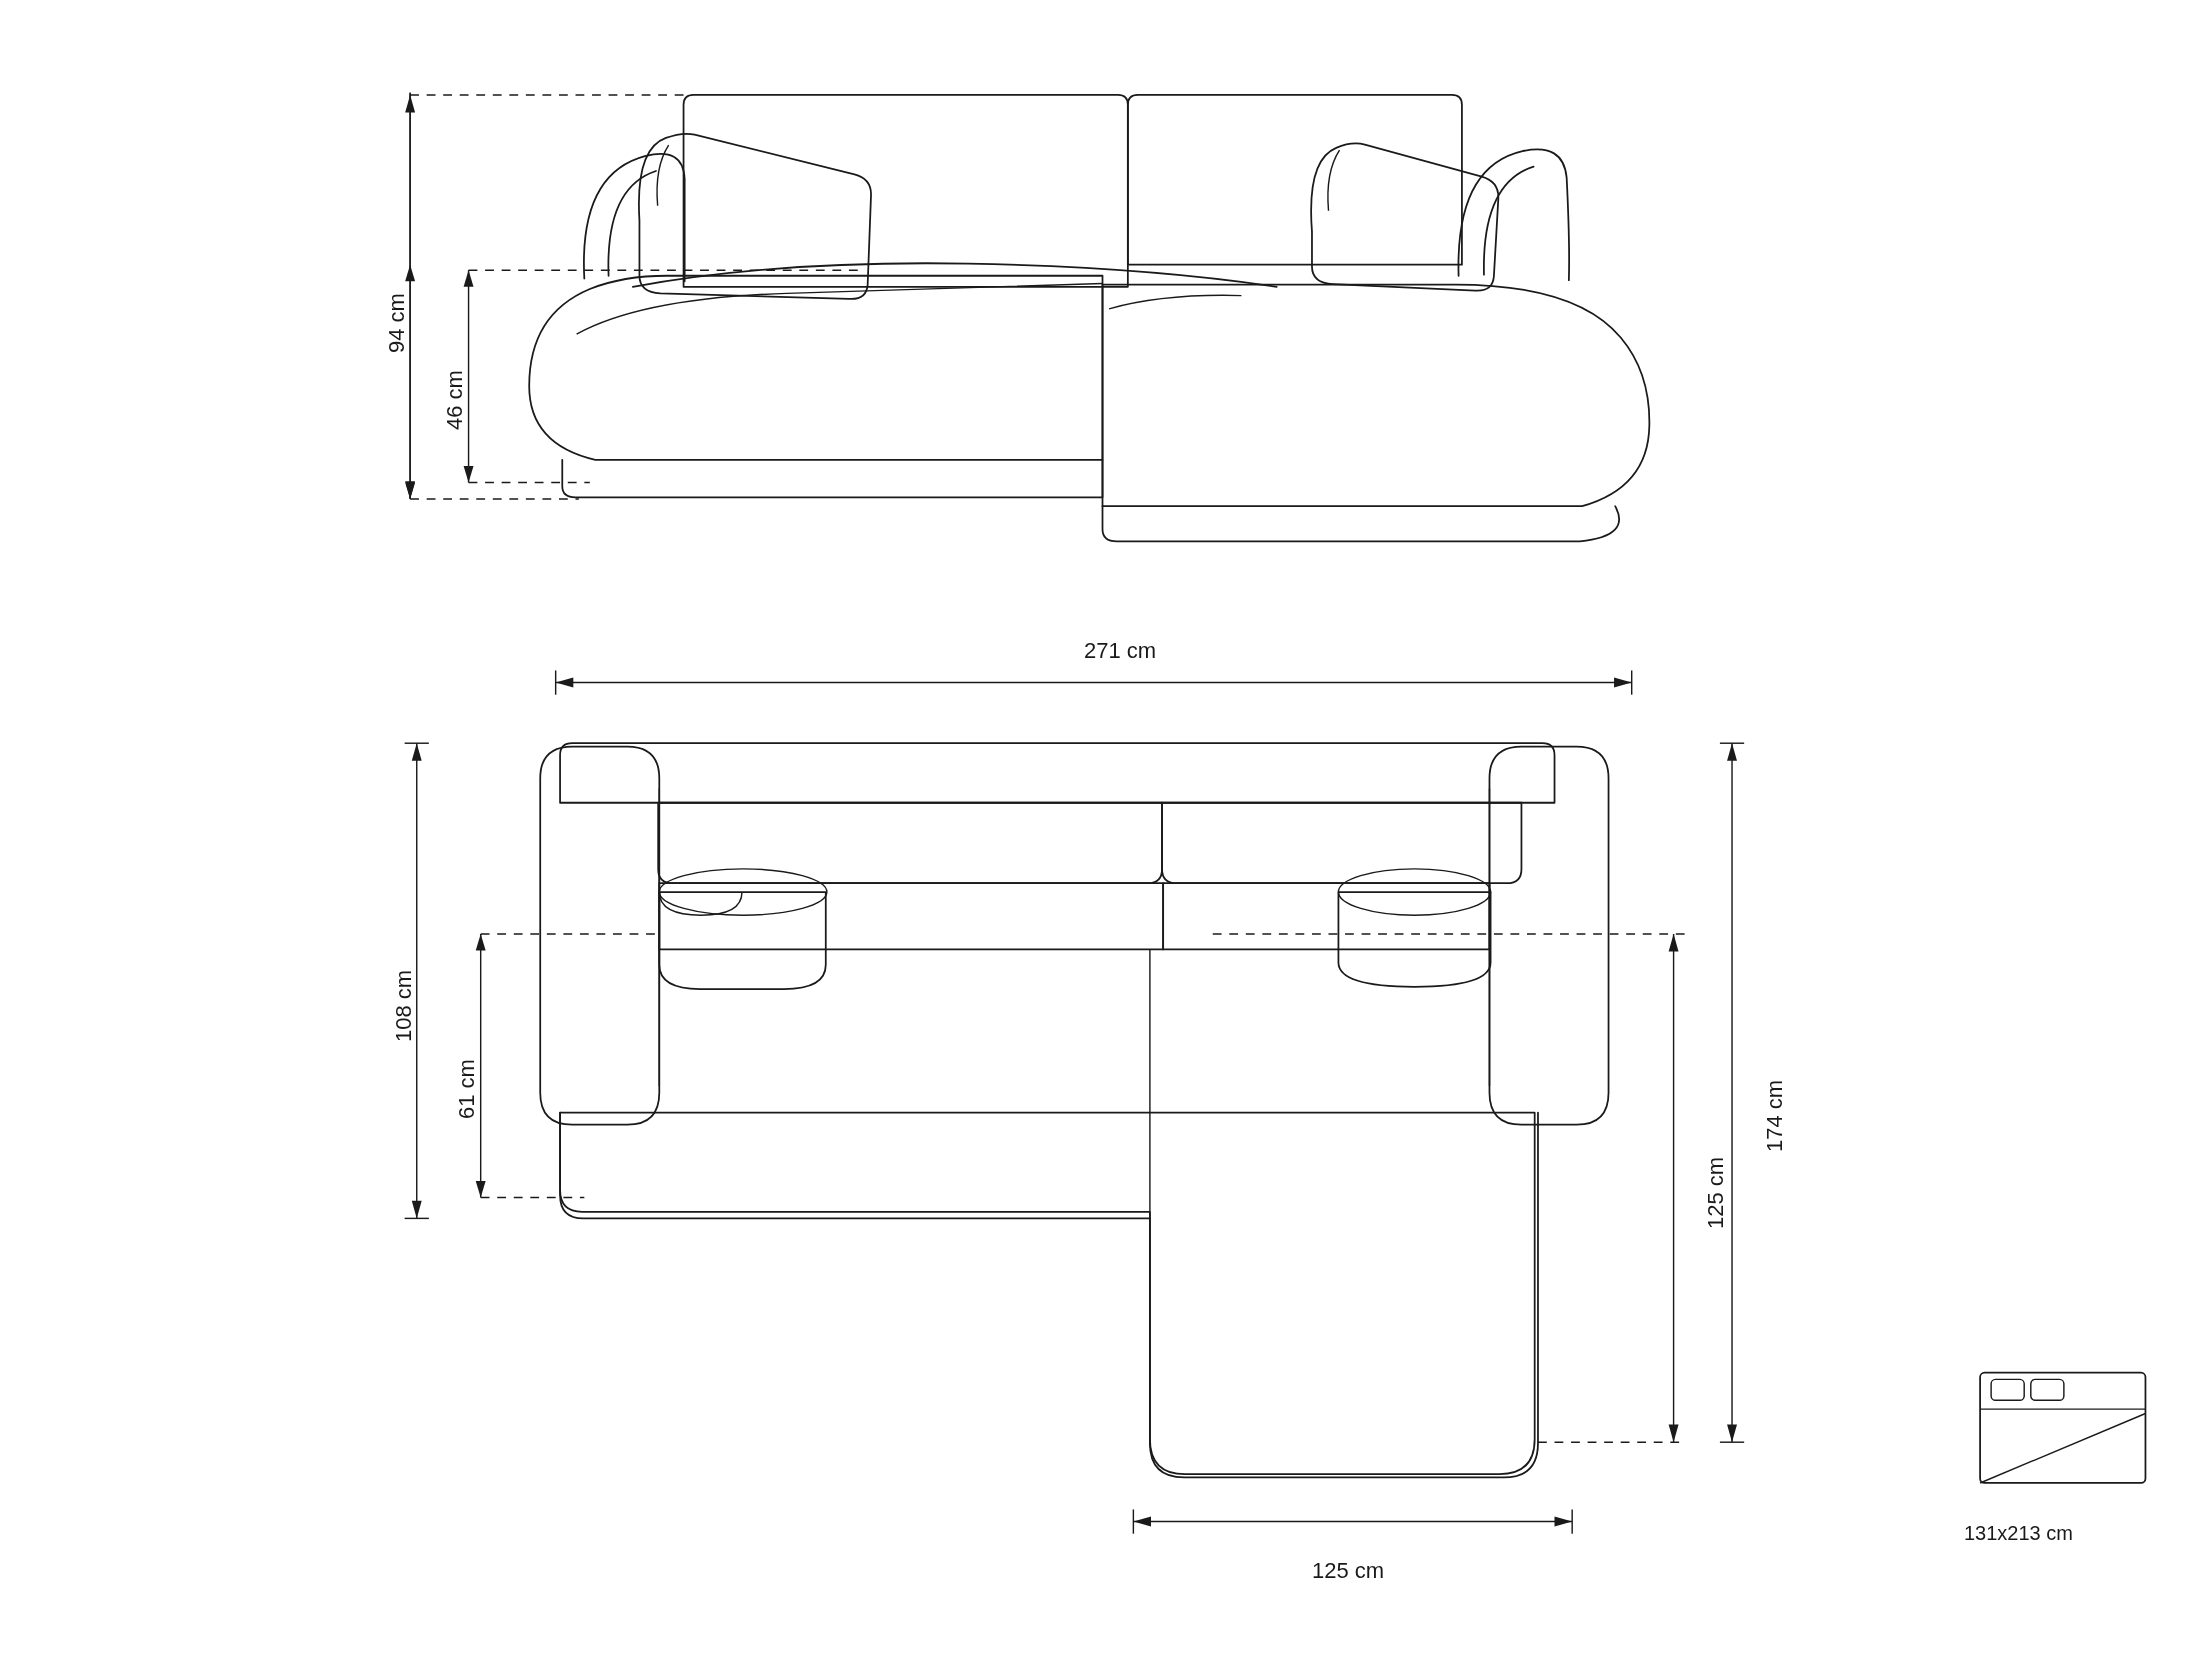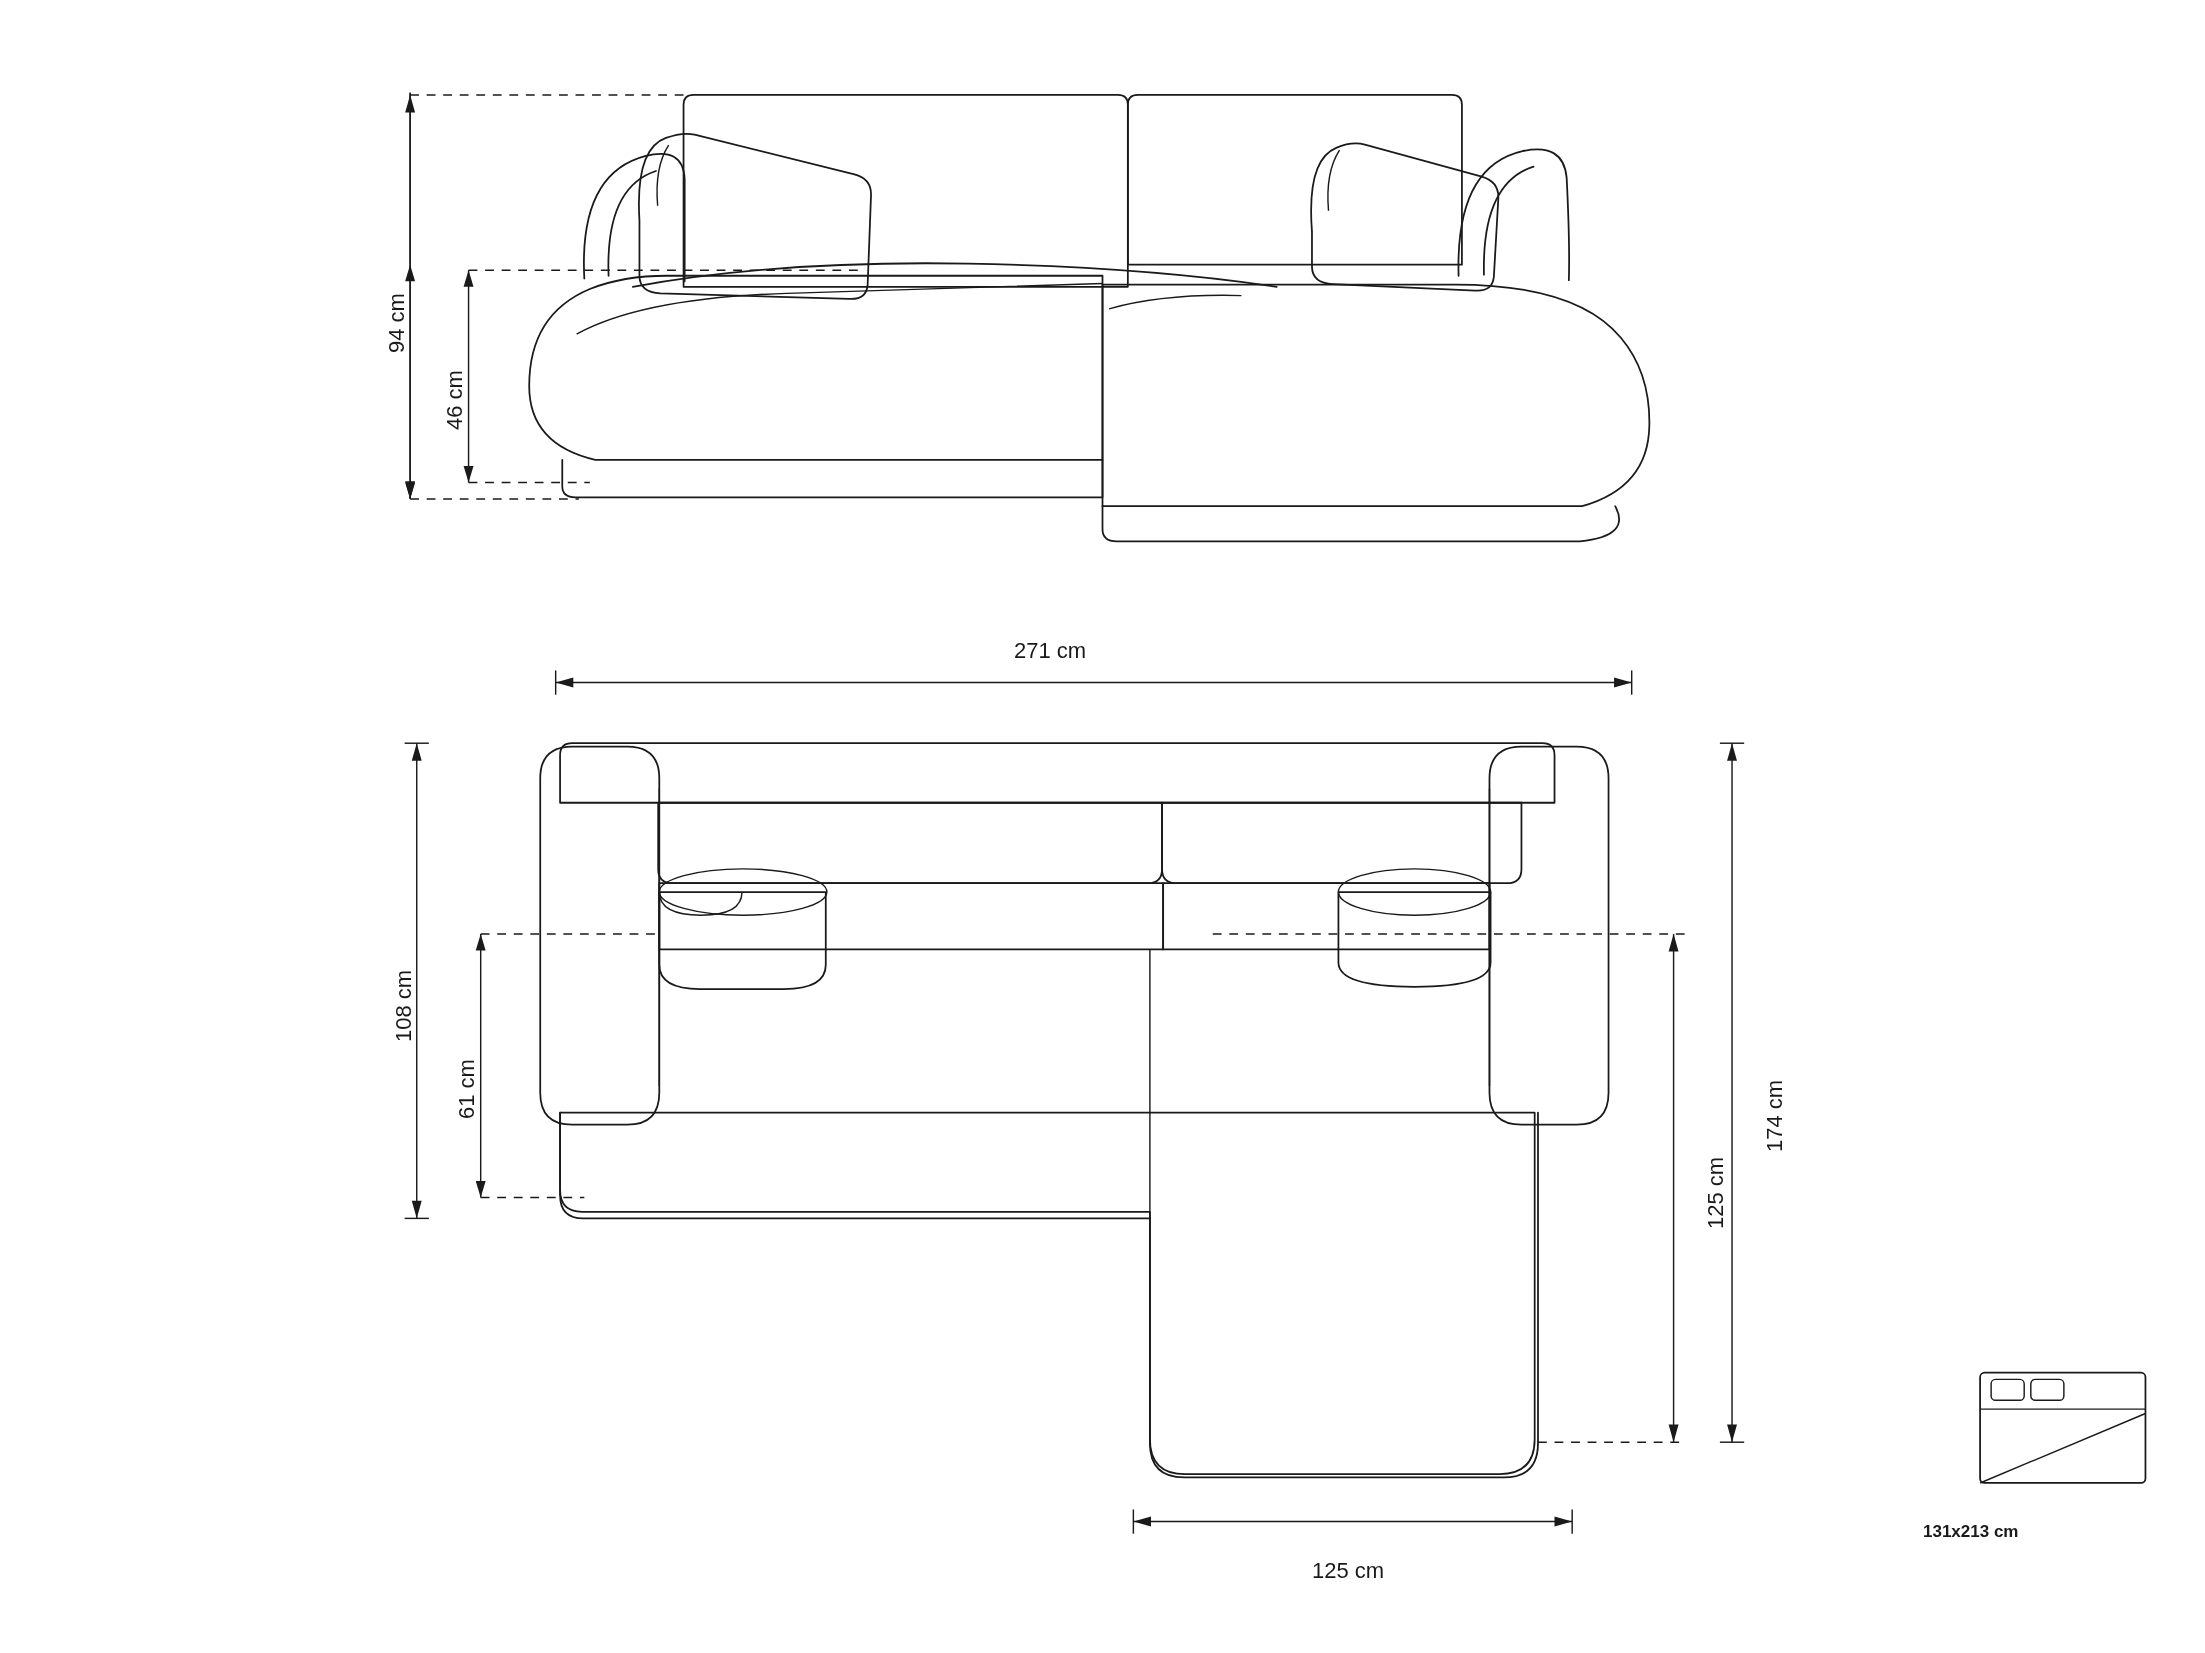--- a/index.html
+++ b/index.html
@@ -196,28 +196,28 @@
       <path class="thin" d="M3592 2556 l300 0"></path>
       <path class="thin" d="M3592 2690 l300 -126"></path>
     </g>
 
   </svg>
 
   <div class="lbl vert" style="left:386px; top:353px;">94 cm</div>
 
   <div class="lbl vert" style="left:444px; top:430px;">46 cm</div>
 
-  <div class="lbl" style="left:1014px; top:640px;">271 cm</div>
+  <div class="lbl" style="left:1084px; top:640px;">271 cm</div>
 
   <div class="lbl vert" style="left:393px; top:1042px;">108 cm</div>
 
   <div class="lbl vert" style="left:456px; top:1119px;">61 cm</div>
 
   <div class="lbl vert" style="left:1764px; top:1152px;">174 cm</div>
 
   <div class="lbl vert" style="left:1705px; top:1229px;">125 cm</div>
 
   <div class="lbl" style="left:1312px; top:1560px;">125 cm</div>
 
-  <div class="lbl" style="left:1923px; top:1523px; font-size:17px;font-weight:bold;">131x213 cm</div>
+  <div class="lbl" style="left:1964px; top:1523px; font-size:20px;">131x213 cm</div>
 
 </div>
 
 
 </body></html>

